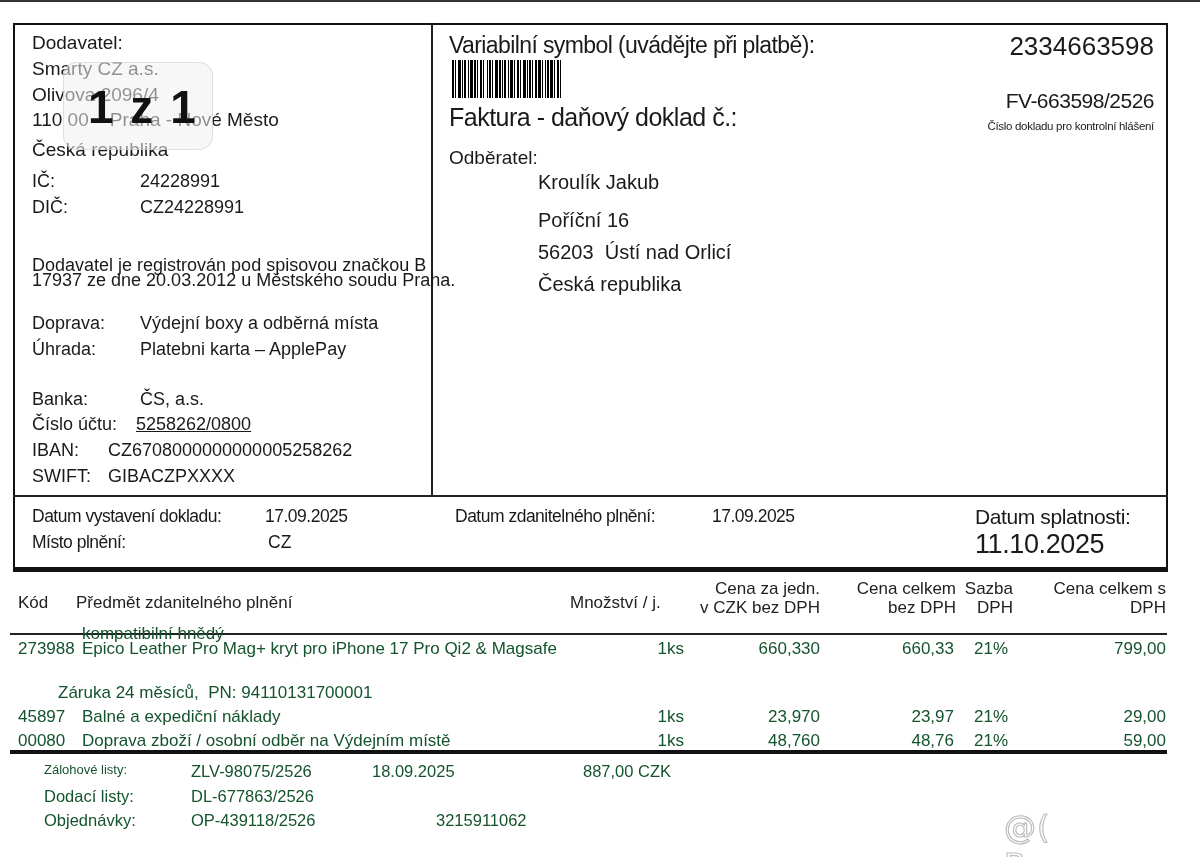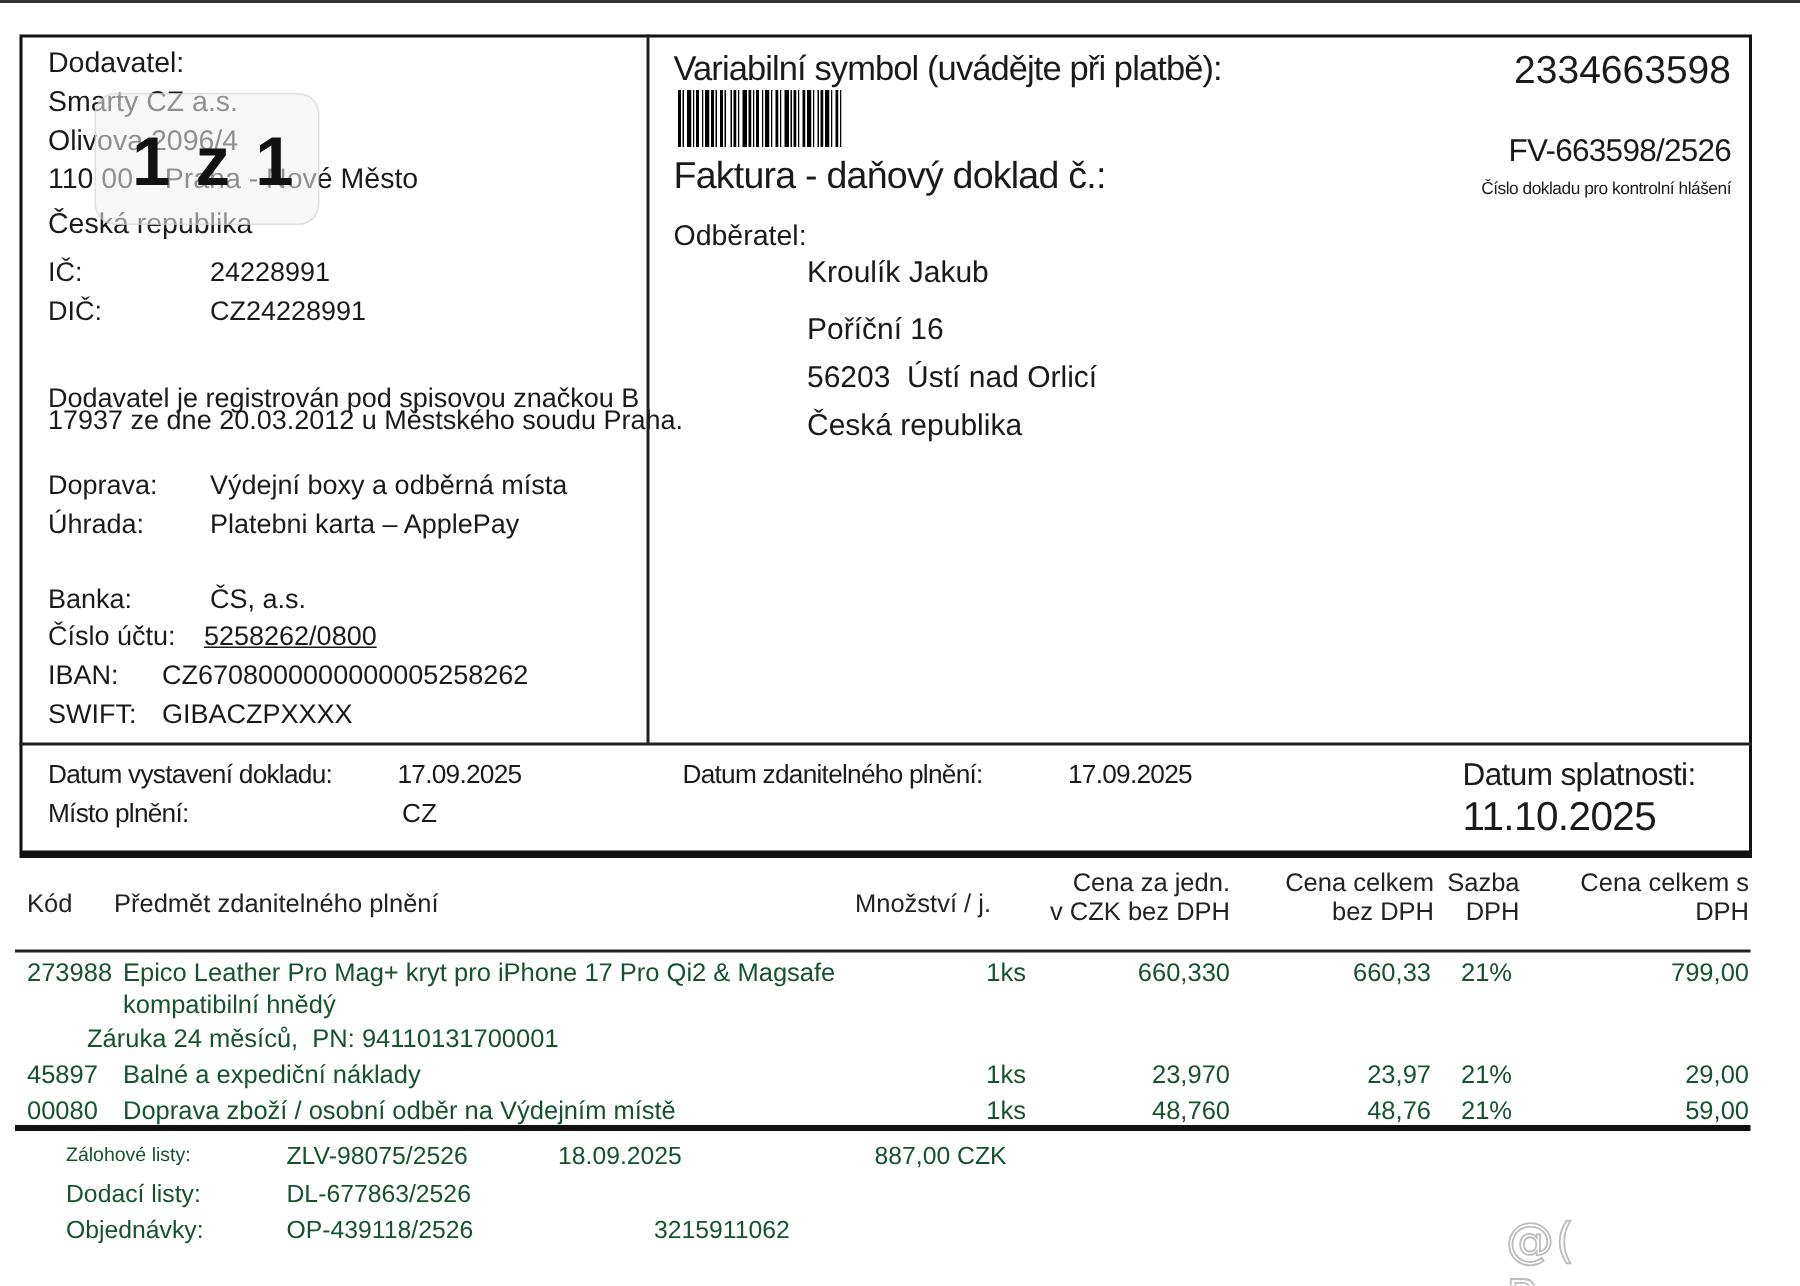--- a/index.html
+++ b/index.html
@@ -180,21 +180,21 @@
 <div class="abs th r" style="right:187px;top:579px;">Sazba</div>
 <div class="abs th r" style="right:187px;top:598px;">DPH</div>
 <div class="abs th r" style="right:34px;top:579px;">Cena celkem s</div>
 <div class="abs th r" style="right:34px;top:598px;">DPH</div>
 
 <div class="tline1"></div>
 
 <div>
   <div class="abs td" style="left:18px;top:639px;">273988</div>
   <div class="abs td" style="left:82px;top:639px;">Epico Leather Pro Mag+ kryt pro iPhone 17 Pro Qi2 &amp; Magsafe</div>
-  <div class="abs td" style="left:82px;top:660px;">kompatibilní hnědý</div>
+  <div class="abs td" style="left:82px;top:624px;">kompatibilní hnědý</div>
   <div class="abs td" style="left:58px;top:683px;white-space:pre;">Záruka 24 měsíců,  PN: 94110131700001</div>
   <div class="abs td r" style="right:516px;top:639px;">1ks</div>
   <div class="abs td r" style="right:380px;top:639px;">660,330</div>
   <div class="abs td r" style="right:246px;top:639px;">660,33</div>
   <div class="abs td" style="left:974px;top:639px;">21%</div>
   <div class="abs td r" style="right:34px;top:639px;">799,00</div>
 </div>
 
 <div>
   <div class="abs td" style="left:18px;top:707px;">45897</div>

